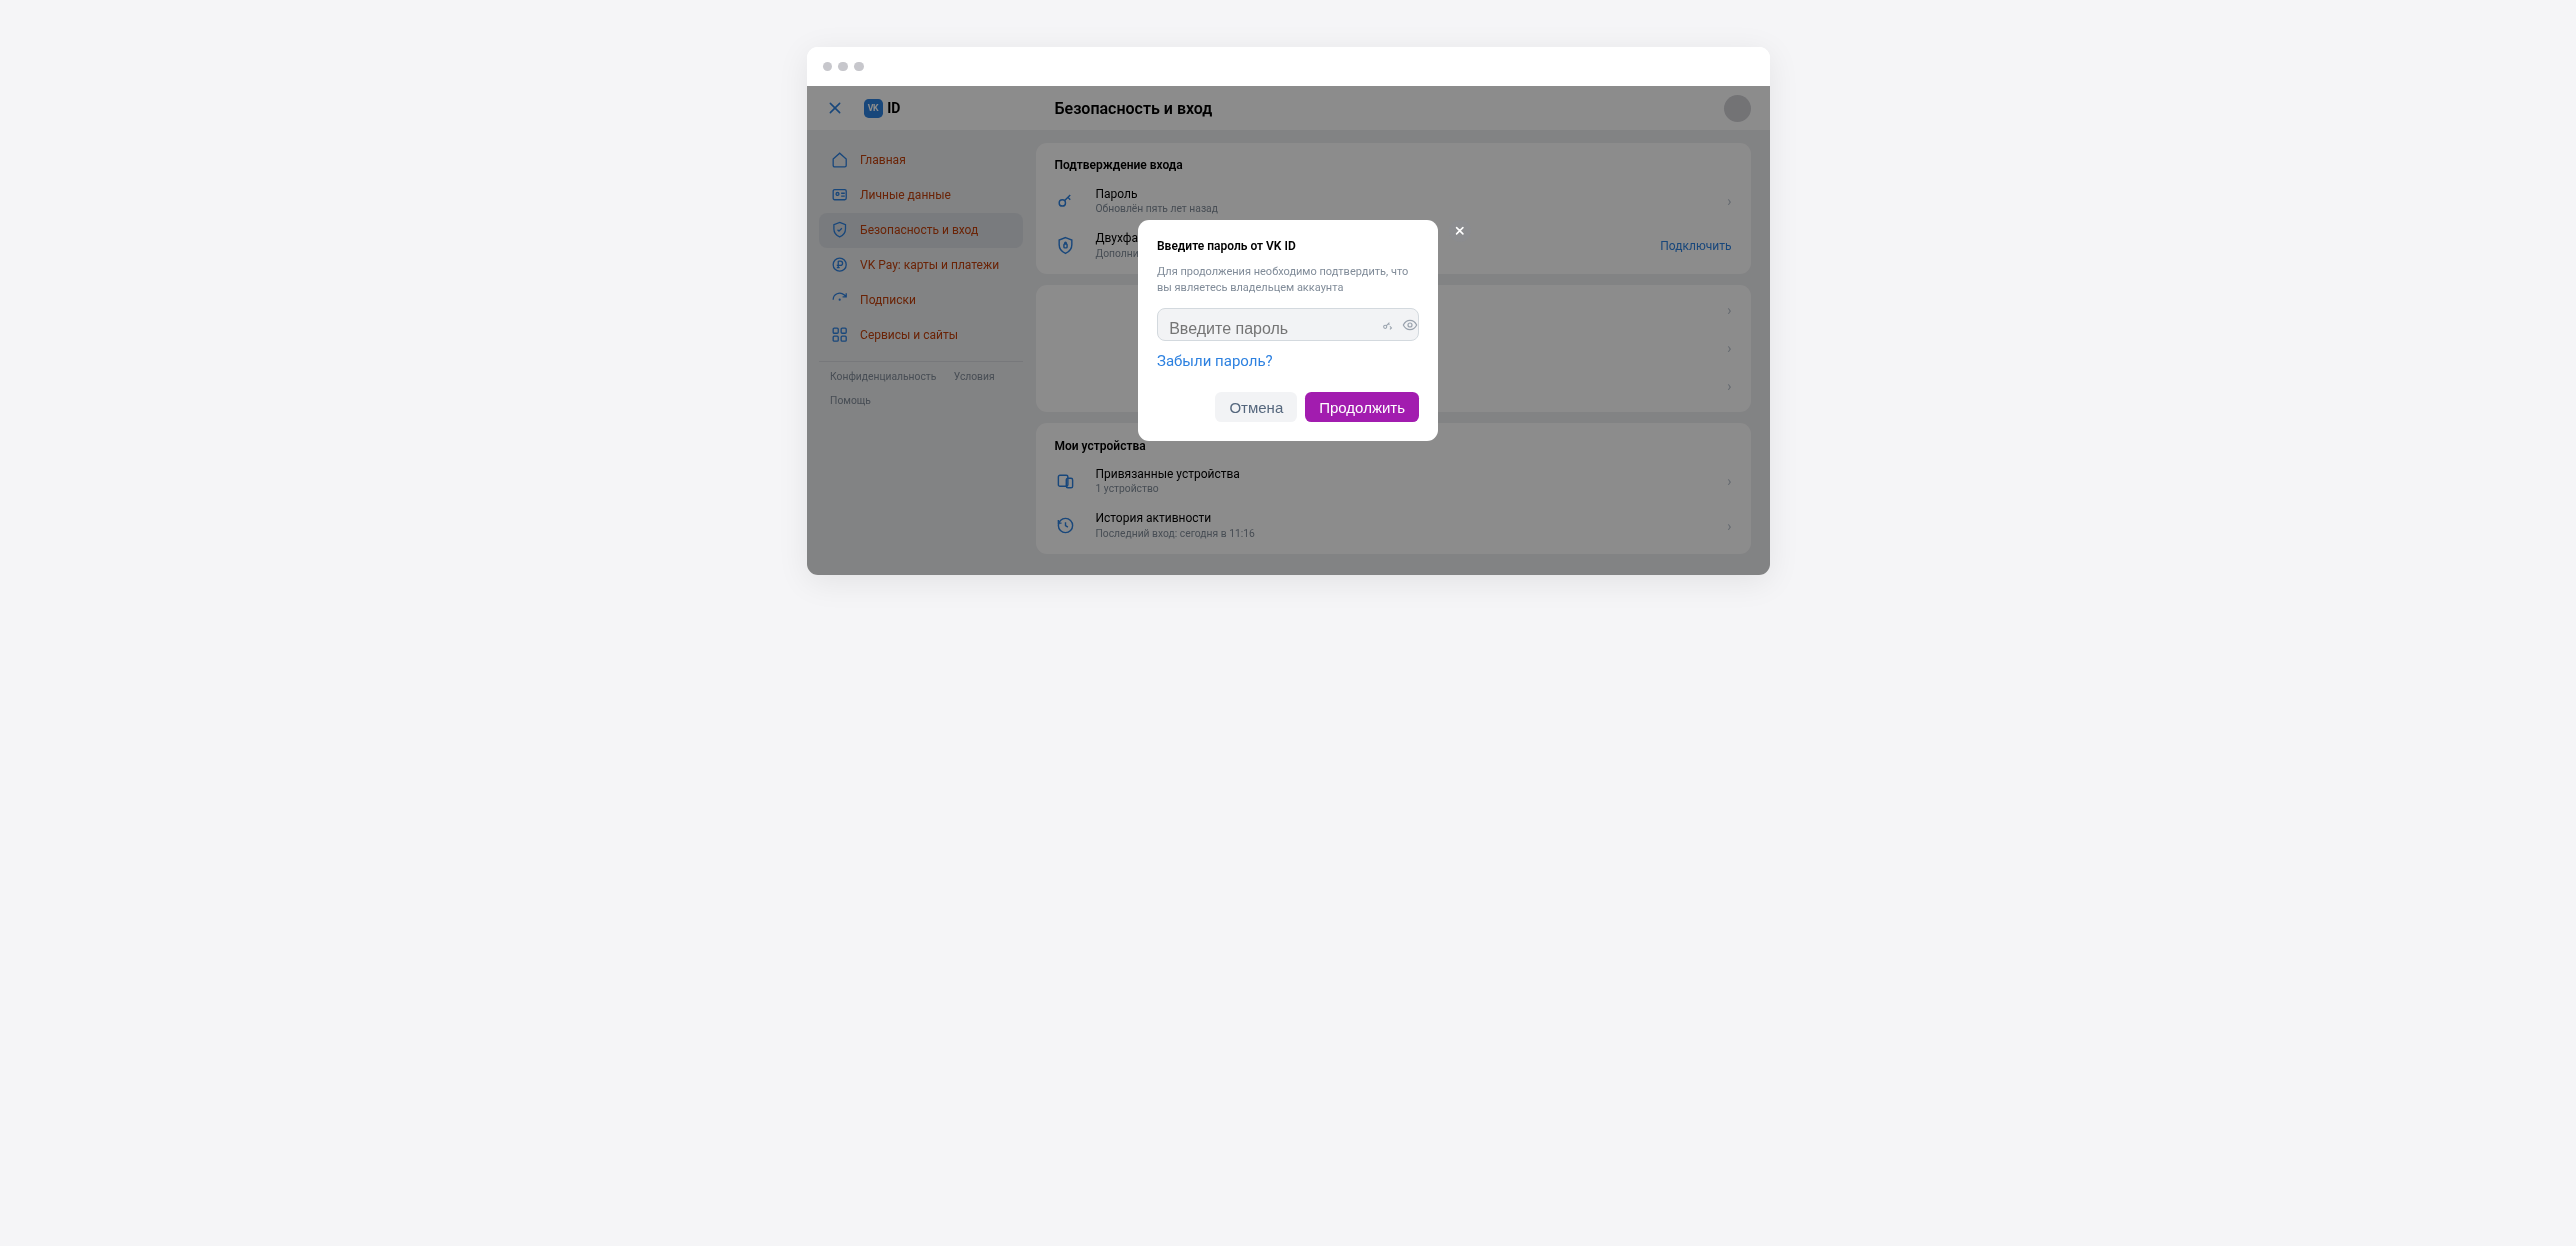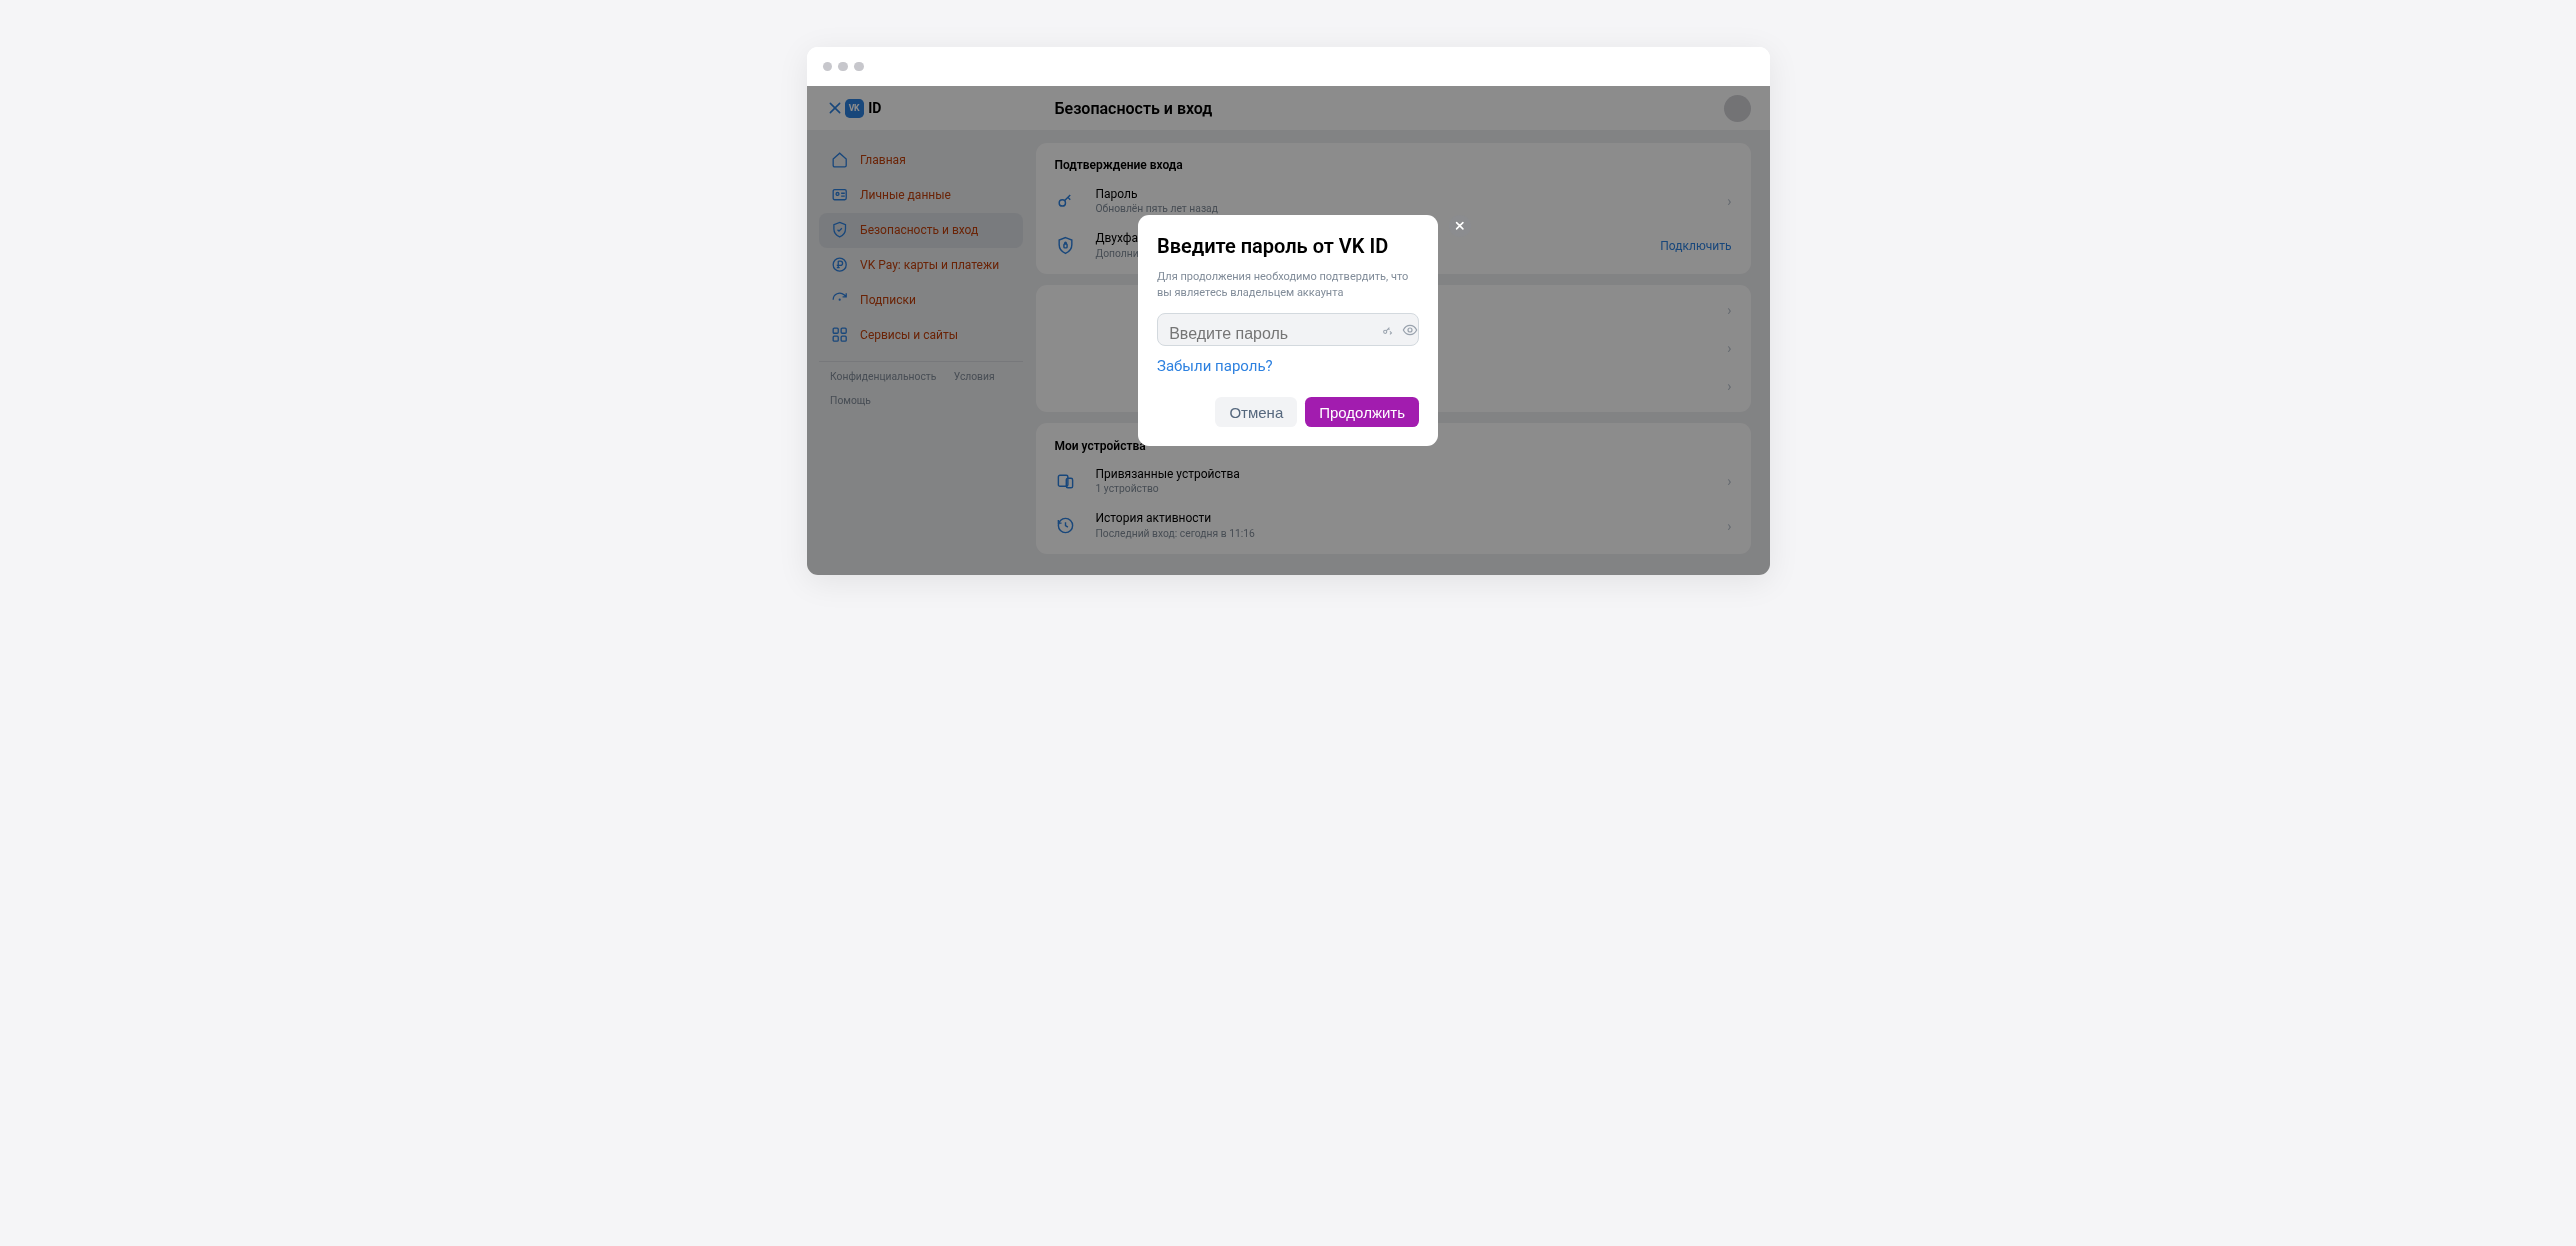--- a/index.html
+++ b/index.html
@@ -38,21 +38,21 @@
   background: #edeef0;
   height: 489px;
 }
 .header {
   height: 44px;
   display: flex;
   align-items: center;
   padding: 0 19px;
   background: #fff;
 }
-.header-left { display: flex; align-items: center; width: 229px; }
+.header-left { display: flex; align-items: center; gap: 19px; width: 229px; }
 .close-x { color: #2d81e0; font-size: 17.4px; cursor: pointer; display:flex; align-items:center; justify-content:center; width:19px; height:19px; }
 .logo { display: flex; align-items: center; gap: 4.7px; }
 .logo-badge {
   width: 19px; height: 19px; background: #2d81e0; border-radius: 4.7px;
   color: #fff; font-size: 8.7px; font-weight: 700; display: flex;
   align-items: center; justify-content: center; letter-spacing: -0.4px;
 }
 .logo-text { font-weight: 700; font-size: 14px; }
 .header-title { font-size: 16px; font-weight: 600; color: #000; flex:1; text-align:left; }
 .avatar { width: 27px; height: 27px; border-radius: 50%; background: #d1d1d6; }
@@ -104,21 +104,21 @@
   width: 300px; background: #fff; border-radius: 11px;
   padding: 19px;
 }
 .modal-close {
   position: absolute; top: 0; right: -33px;
   width: 22px; height: 22px; border-radius: 50%;
   background: #8b8c8f; color: #fff;
   display: flex; align-items: center; justify-content: center;
   cursor: pointer; font-size: 12px;
 }
-.modal-title { font-size: 20px; font-weight: 600; margin-bottom: 11px; }
+.modal-title { font-size: 12px; font-weight: 600; margin-bottom: 11px; }
 .modal-desc { font-size: 11px; color: #818c99; line-height: 1.45; margin-bottom: 12.6px; }
 .input-wrap {
   position: relative; border: 0.8px solid #d3d9de; border-radius: 8px;
   background: #f2f3f5; display: flex; align-items: center;
   padding: 0 8px; height: 33px; margin-bottom: 11px;
 }
 .input-wrap input {
   flex: 1; border: none; background: transparent; outline: none;
   font-size: 16px; padding: 0 3.2px; margin-top: 8px;
 }

